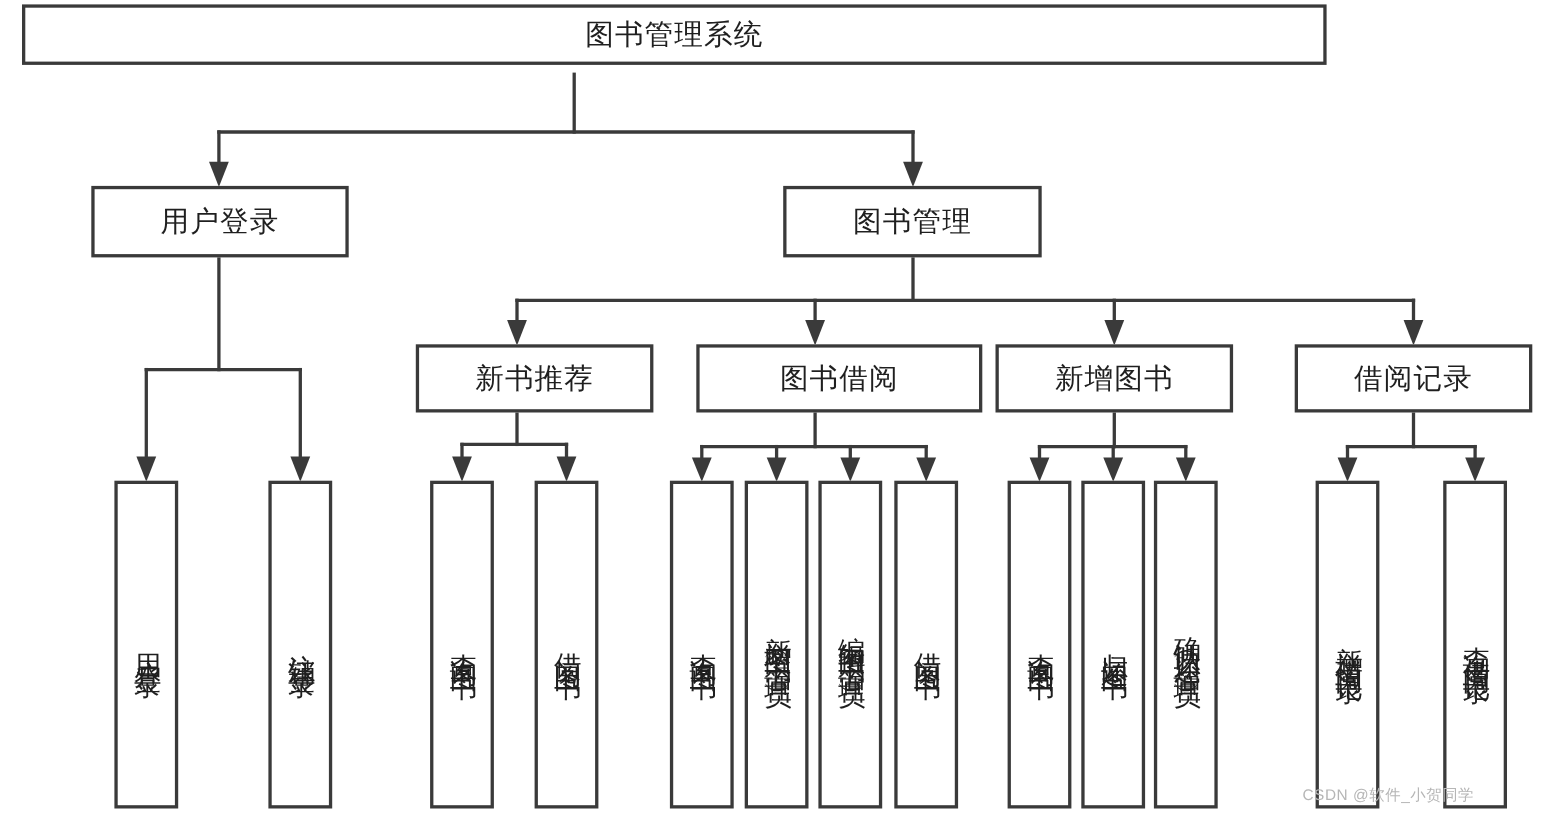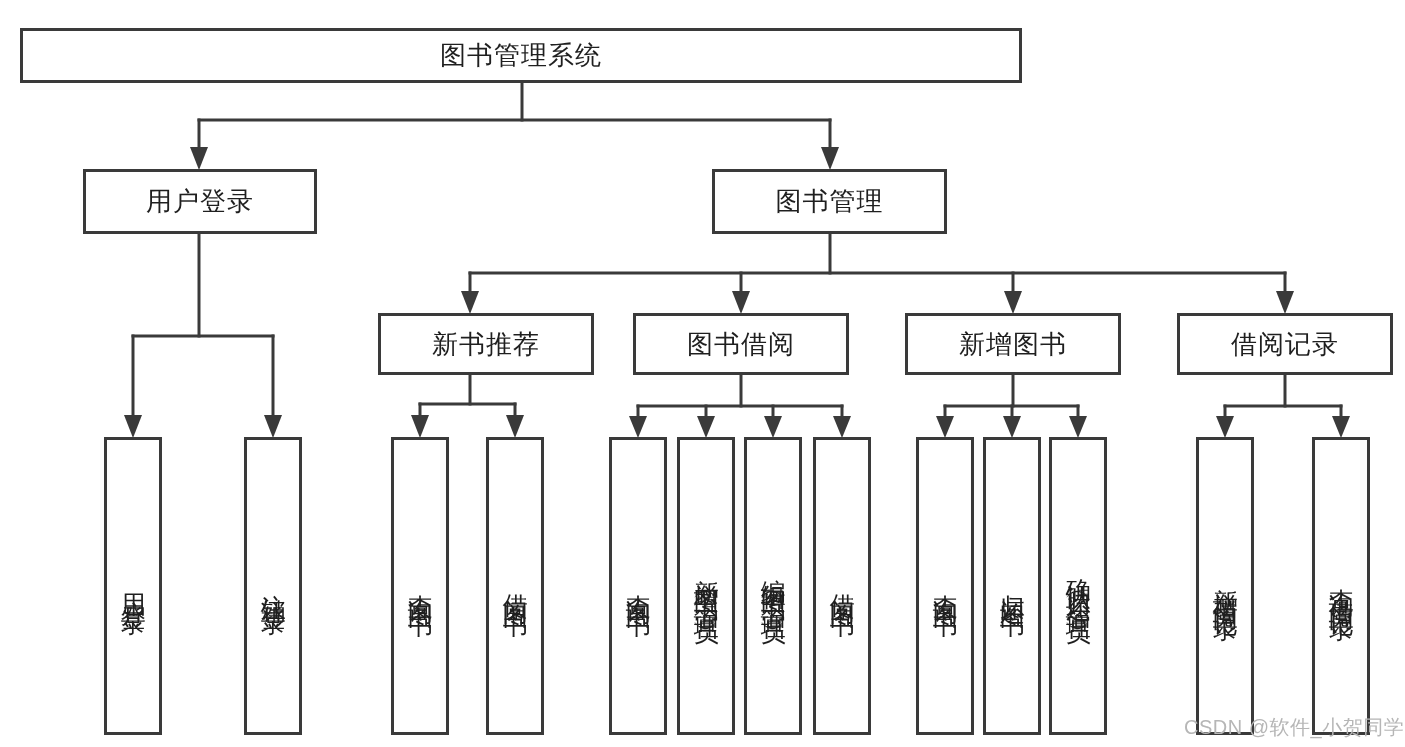--- a/index.html
+++ b/index.html
@@ -38,21 +38,21 @@
     text-orientation:mixed;
     font-size:25px;
     letter-spacing:6px;
     line-height:1.1;
     color:var(--color-text,#1f1f1f);
     white-space:nowrap;
   }
   #watermark{
     position:absolute;
     left:1184px;top:714px;
-    font-size:20px;
+    font-size:14px;
     color:var(--color-watermark,#b6b6b6);
     letter-spacing:0.5px;
     white-space:nowrap;
   }
 </style>
 </head>
 <body>
 
 <div id="canvas">
 
@@ -125,35 +125,35 @@
     <g>
       <line x1="1285" y1="372" x2="1285" y2="407.5"></line>
       <line x1="1223.5" y1="406" x2="1342.5" y2="406"></line>
       <line x1="1225" y1="404.5" x2="1225" y2="417"></line>
       <polygon points="1216,416 1234,416 1225,438"></polygon>
       <line x1="1341" y1="404.5" x2="1341" y2="417"></line>
       <polygon points="1332,416 1350,416 1341,438"></polygon>
     </g>
   </svg>
 
-  <div class="node" style="left:20px;top:28px;width:1002px;height:55px;">
+  <div class="node" style="left:20px;top:4px;width:1186px;height:55px;">
     <span class="hlbl">图书管理系统</span>
   </div>
 
   <div class="node" style="left:83px;top:169px;width:234px;height:65px;">
     <span class="hlbl">用户登录</span>
   </div>
   <div class="node" style="left:712px;top:169px;width:235px;height:65px;">
     <span class="hlbl">图书管理</span>
   </div>
 
   <div class="node" style="left:378px;top:313px;width:216px;height:62px;">
     <span class="hlbl">新书推荐</span>
   </div>
-  <div class="node" style="left:633px;top:313px;width:216px;height:62px;">
+  <div class="node" style="left:633px;top:313px;width:260px;height:62px;">
     <span class="hlbl">图书借阅</span>
   </div>
   <div class="node" style="left:905px;top:313px;width:216px;height:62px;">
     <span class="hlbl">新增图书</span>
   </div>
   <div class="node" style="left:1177px;top:313px;width:216px;height:62px;">
     <span class="hlbl">借阅记录</span>
   </div>
 
   <div class="node" style="left:104px;top:437px;width:58px;height:298px;">

